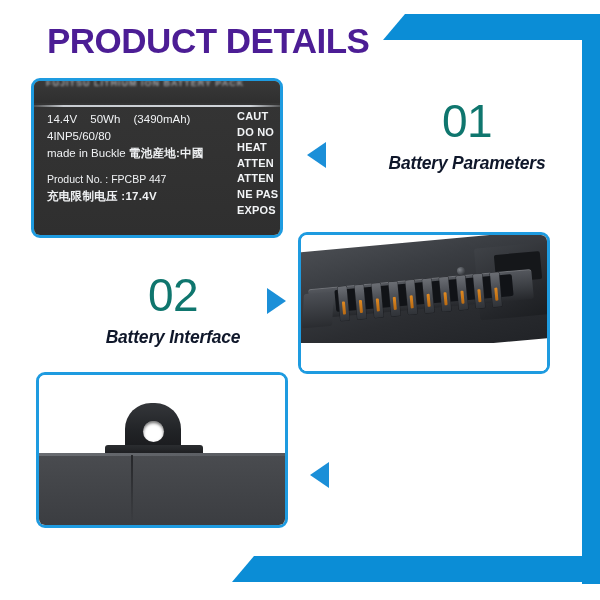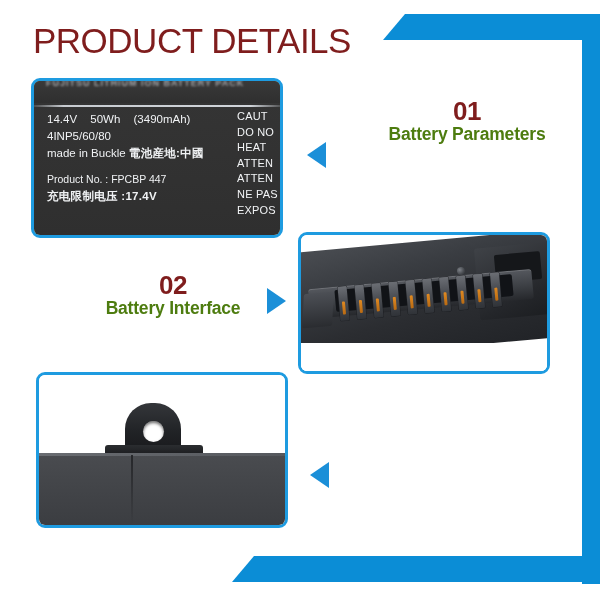--- a/index.html
+++ b/index.html
@@ -40,26 +40,26 @@
     top: 556px;
     width: 350px;
     height: 26px;
     background: #0B8DD6;
     clip-path: polygon(22px 0, 100% 0, 100% 100%, 0 100%);
   }
 
   
   .page-title {
     position: absolute;
-    left: 33px;
+    left: 47px;
     top: 21px;
     font-size: 35px;
-    font-weight: normal;
+    font-weight: bold;
     letter-spacing: -0.5px;
-    color: #7f1d1d;
+    color: #4c1d95;
     white-space: nowrap;
   }
 
   
   .photo-card {
     position: absolute;
     border: 3px solid #1E9BE0;
     border-radius: 9px;
     overflow: hidden;
     box-sizing: border-box;
@@ -118,21 +118,21 @@
   .label-left .cjk { font-weight: bold; letter-spacing: 0.3px; }
   .label-left .gap { height: 9px; }
   .label-left .prodno { font-size: 10.5px; }
   .label-right {
     position: absolute;
     left: 203px;
     top: 28px;
     color: #f2f4f6;
     font-size: 11px;
     line-height: 15.6px;
-    font-weight: normal;
+    font-weight: bold;
     letter-spacing: 0.2px;
     white-space: nowrap;
     overflow: hidden;
     width: 46px;
   }
 
   
   #card-interface {
     left: 298px;
     top: 232px;
@@ -296,32 +296,34 @@
     top: 70px;
     width: 98px;
     height: 12px;
     background: linear-gradient(180deg,#2b2d30 0%, #18191c 100%);
     border-radius: 3px;
   }
 
   
   .callout { position: absolute; text-align: center; }
   .callout .num {
-    font-size: 26px;
-    font-weight: bold;
-    color: #7f1d1d;
+    font-size: 46px;
+    font-weight: normal;
+    color: #0f766e;
     line-height: 1;
     letter-spacing: -0.5px;
   }
   .callout .cap {
+    margin-top: 9px;
     font-size: 17.5px;
     font-weight: bold;
-    color: #4d7c0f;
+    color: #0f172a;
     white-space: nowrap;
     letter-spacing: -0.2px;
+    font-style: italic;
   }
   #callout-01 { left: 352px; top: 98px; width: 230px; }
   #callout-02 { left: 58px; top: 272px; width: 230px; }
   #callout-03 { left: 352px; top: 436px; width: 230px; }
 
   
   .arrow { position: absolute; width: 0; height: 0; }
   .arrow-left {
     border-top: 13px solid transparent;
     border-bottom: 13px solid transparent;

